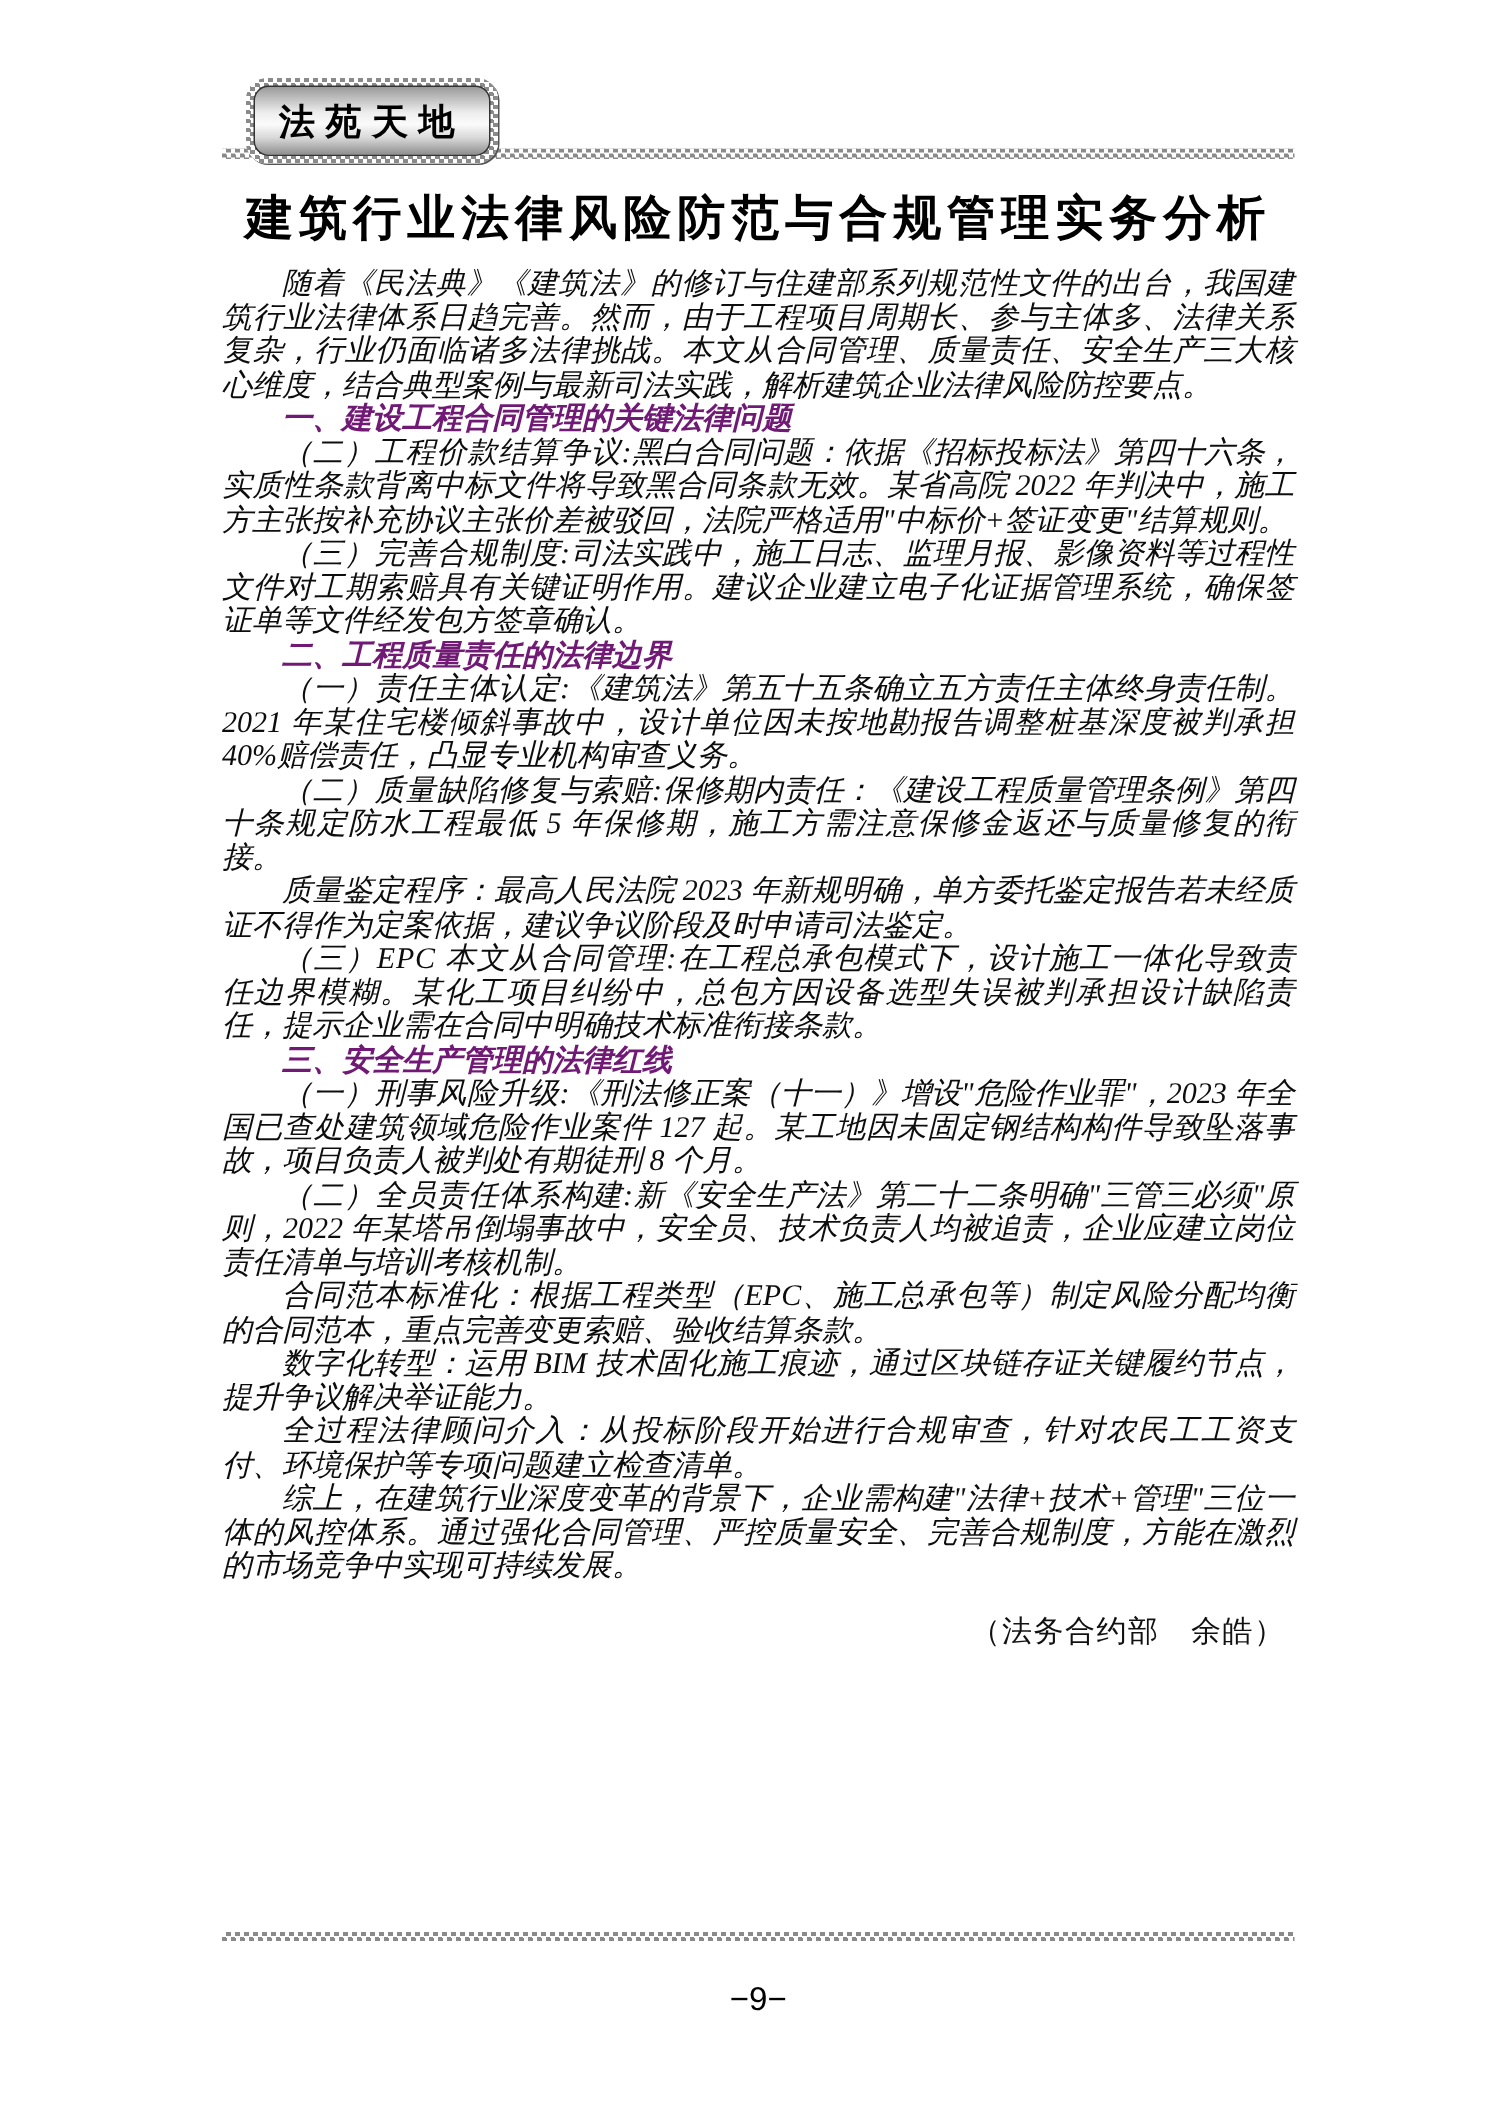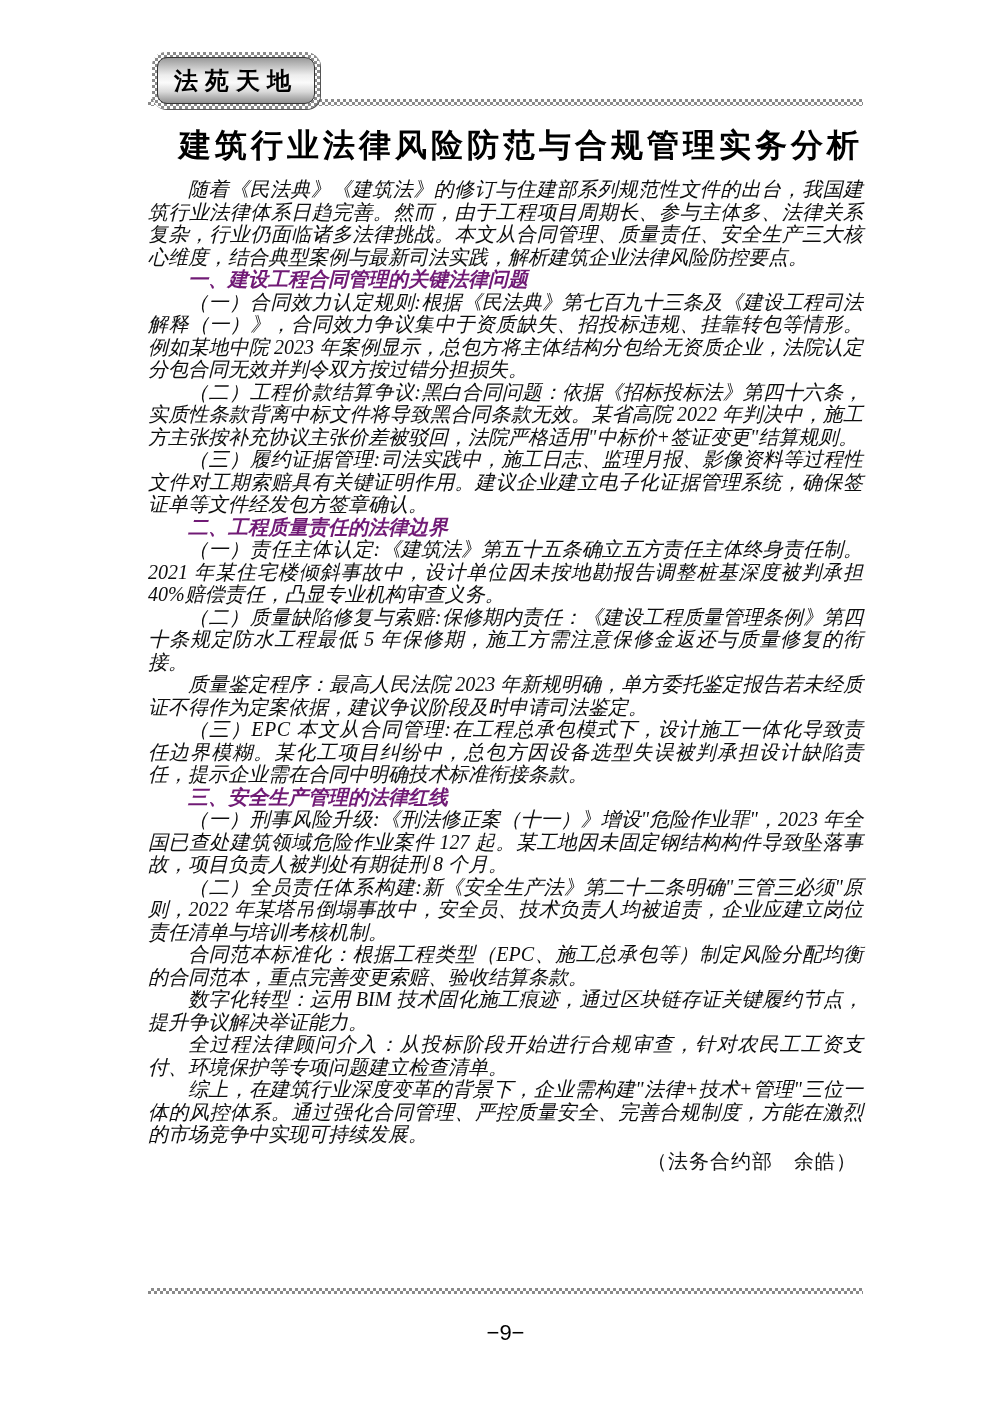--- a/index.html
+++ b/index.html
@@ -25,21 +25,21 @@
   }
   .header-rule {
     position: absolute;
     left: 148px;
     top: 99px;
     width: 715px;
     height: 7px;
   }
   .badge-outer {
     position: absolute;
-    left: 152px;
+    left: 164px;
     top: 52px;
     z-index: 2;
     display: inline-block;
     padding: 5px;
     border-radius: 14px;
     box-shadow: 1px 1px 0 #555;
   }
   .badge-inner {
     border: 1px solid #333;
     border-radius: 10px;
@@ -47,21 +47,21 @@
     padding: 7px 16px 6px 16px;
     font-family: "Liberation Sans", "DejaVu Sans", sans-serif;
     font-weight: bold;
     font-size: 24px;
     letter-spacing: 7px;
     color: #000;
     white-space: nowrap;
   }
   .page-title {
     margin-top: 124px;
-    text-align: right;
+    text-align: center;
     font-size: 32px;
     font-weight: bold;
     letter-spacing: 4px;
     white-space: nowrap;
     color: #000;
   }
   .article {
     margin-top: 10px;
     font-size: 20px;
     line-height: 22.5px;
@@ -73,21 +73,21 @@
   .article p.heading {
     text-indent: 2em;
     font-weight: bold;
     font-family: "Liberation Sans", "DejaVu Sans", sans-serif;
     color: #701a75;
   }
   .article .lead { letter-spacing: 0.5px; }
   .signature {
     text-align: right;
     padding-right: 6px;
-    margin-top: 2px;
+    margin-top: 18px;
     font-size: 20px;
     letter-spacing: 1px;
   }
   .footer-rule {
     position: absolute;
     left: 148px;
     top: 1288px;
     width: 715px;
     height: 6px;
   }
@@ -108,23 +108,22 @@
 <div class="badge-outer checker">
   <div class="badge-inner">法苑天地</div>
 </div>
 <div class="header-rule checker"></div>
 
 <div class="page-content">
   <h1 class="page-title">建筑行业法律风险防范与合规管理实务分析</h1>
   <div class="article" id="article-body">
       <p class="body">随着《民法典》《建筑法》的修订与住建部系列规范性文件的出台，我国建筑行业法律体系日趋完善。然而，由于工程项目周期长、参与主体多、法律关系复杂，行业仍面临诸多法律挑战。本文从合同管理、质量责任、安全生产三大核心维度，结合典型案例与最新司法实践，解析建筑企业法律风险防控要点。</p>
       <p class="heading">一、建设工程合同管理的关键法律问题</p>
-      <p class="body"><span class="lead">（一）合同效力认定规则:</span>根据《民法典》第七百九十三条及《建设工程司法解释（一）》，合同效力争议集中于资质缺失、招投标违规、挂靠转包等情形。例如某地中院 2023 年案例显示，总包方将主体结构分包给无资质企业，法院认定分包合同无效并判令双方按过错分担损失。</p>
       <p class="body"><span class="lead">（二）工程价款结算争议:</span>黑白合同问题：依据《招标投标法》第四十六条，实质性条款背离中标文件将导致黑合同条款无效。某省高院 2022 年判决中，施工方主张按补充协议主张价差被驳回，法院严格适用"中标价+签证变更"结算规则。</p>
-      <p class="body"><span class="lead">（三）履约证据管理:</span>司法实践中，施工日志、监理月报、影像资料等过程性文件对工期索赔具有关键证明作用。建议企业建立电子化证据管理系统，确保签证单等文件经发包方签章确认。</p>
+      <p class="body"><span class="lead">（三）完善合规制度:</span>司法实践中，施工日志、监理月报、影像资料等过程性文件对工期索赔具有关键证明作用。建议企业建立电子化证据管理系统，确保签证单等文件经发包方签章确认。</p>
       <p class="heading">二、工程质量责任的法律边界</p>
       <p class="body"><span class="lead">（一）责任主体认定:</span>《建筑法》第五十五条确立五方责任主体终身责任制。2021 年某住宅楼倾斜事故中，设计单位因未按地勘报告调整桩基深度被判承担 40%赔偿责任，凸显专业机构审查义务。</p>
       <p class="body"><span class="lead">（二）质量缺陷修复与索赔:</span>保修期内责任：《建设工程质量管理条例》第四十条规定防水工程最低 5 年保修期，施工方需注意保修金返还与质量修复的衔接。</p>
       <p class="body">质量鉴定程序：最高人民法院 2023 年新规明确，单方委托鉴定报告若未经质证不得作为定案依据，建议争议阶段及时申请司法鉴定。</p>
       <p class="body"><span class="lead">（三）EPC 本文从合同管理:</span>在工程总承包模式下，设计施工一体化导致责任边界模糊。某化工项目纠纷中，总包方因设备选型失误被判承担设计缺陷责任，提示企业需在合同中明确技术标准衔接条款。</p>
       <p class="heading">三、安全生产管理的法律红线</p>
       <p class="body"><span class="lead">（一）刑事风险升级:</span>《刑法修正案（十一）》增设"危险作业罪"，2023 年全国已查处建筑领域危险作业案件 127 起。某工地因未固定钢结构构件导致坠落事故，项目负责人被判处有期徒刑 8 个月。</p>
       <p class="body"><span class="lead">（二）全员责任体系构建:</span>新《安全生产法》第二十二条明确"三管三必须"原则，2022 年某塔吊倒塌事故中，安全员、技术负责人均被追责，企业应建立岗位责任清单与培训考核机制。</p>
       <p class="body">合同范本标准化：根据工程类型（EPC、施工总承包等）制定风险分配均衡的合同范本，重点完善变更索赔、验收结算条款。</p>
       <p class="body">数字化转型：运用 BIM 技术固化施工痕迹，通过区块链存证关键履约节点，提升争议解决举证能力。</p>

